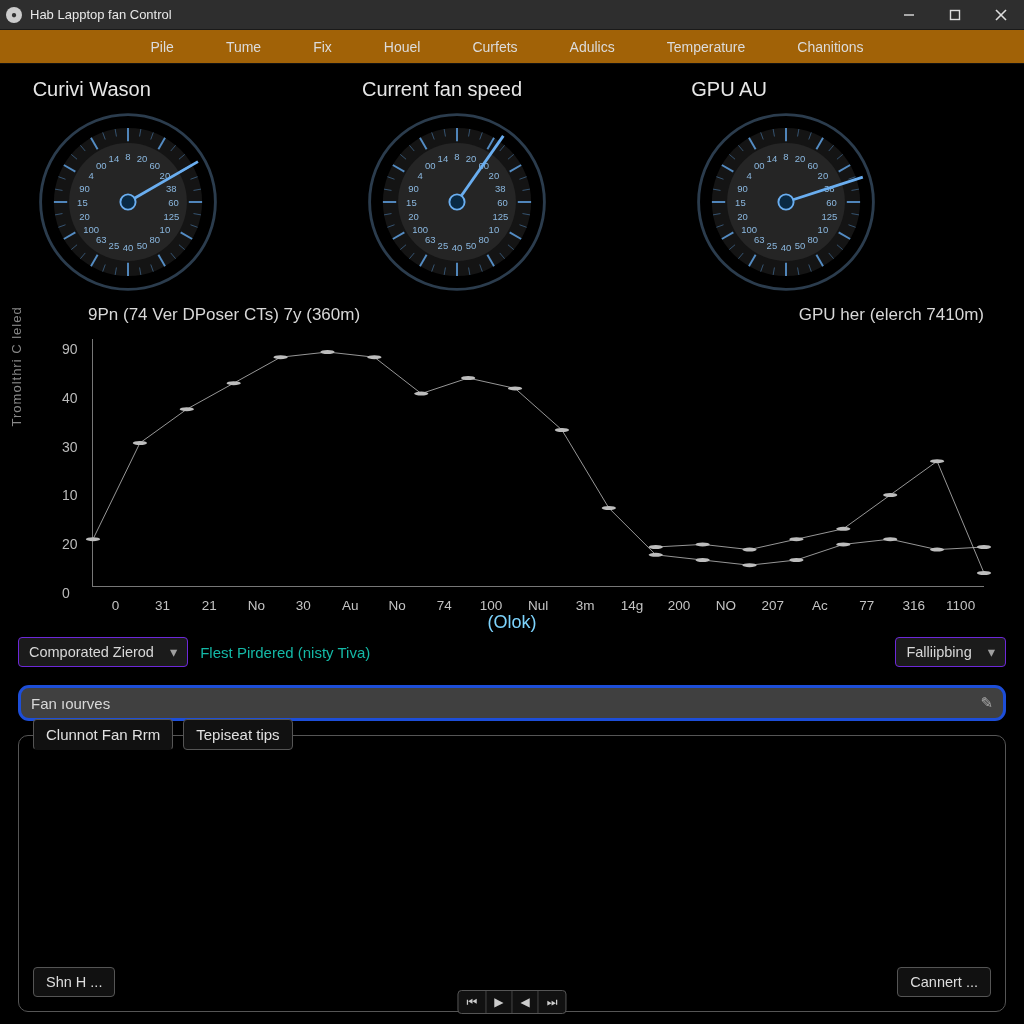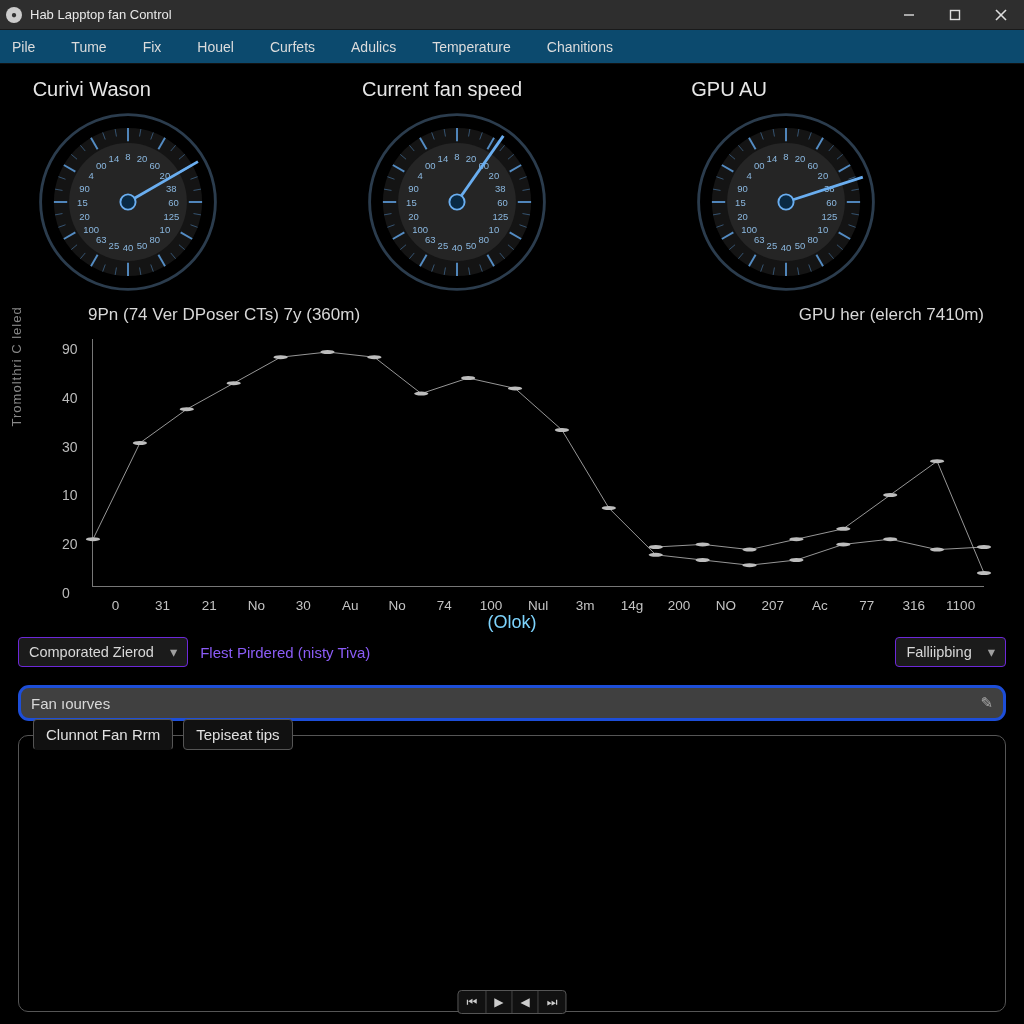--- a/index.html
+++ b/index.html
@@ -7,21 +7,21 @@
 
 
 .titlebar { height:30px; background:#2e2e2e; display:flex; align-items:center; padding-left:6px; border-bottom:1px solid #1a1a1a; }
 .titlebar .appicon { width:16px; height:16px; border-radius:50%; background:#ccc; margin-right:8px; display:flex; align-items:center; justify-content:center; font-size:10px; color:#333; }
 .titlebar .title { font-size:13px; color:#e8e8e8; }
 .titlebar .winctrl { margin-left:auto; display:flex; }
 .titlebar .winbtn { width:46px; height:30px; display:flex; align-items:center; justify-content:center; color:#ddd; }
 .titlebar .winbtn svg { width:12px; height:12px; }
 
 
-.menubar { height:34px; background:#0c4a6e; display:flex; align-items:center; padding:0 4px; gap:0; border-bottom:1px solid #111; }
+.menubar { height:34px; background:#a16207; display:flex; align-items:center; padding:0 4px; gap:16px; border-bottom:1px solid #111;justify-content:center; }
 .menubar .mitem { padding:6px 18px; font-size:14px; color:#dcdcdc; cursor:pointer; }
 .menubar .mitem:first-child { padding-left:8px; }
 
 
 .main { background:#000; height:960px; padding:10px 18px 12px; display:flex; flex-direction:column; }
 
 
 .gauges { display:flex; justify-content:space-around; margin-top:4px; }
 .gaugecell { width:300px; display:flex; flex-direction:column; align-items:flex-start; }
 .gaugelabel { font-size:20px; color:#e6e6e6; margin-bottom:6px; }
@@ -36,21 +36,21 @@
 .plot { position:absolute; left:74px; top:10px; right:22px; bottom:42px; border-left:1px solid #777; border-bottom:1px solid #777; }
 .plot svg { width:100%; height:100%; overflow:visible;}
 .xaxis-ticks { position:absolute; left:74px; right:22px; bottom:16px; display:flex; justify-content:space-between; font-size:13.5px; color:#c4c4c4;}
 .xaxis-ticks span { flex:1; text-align:center; }
 .xunit { position:absolute; bottom:-4px; left:50%; transform:translateX(-50%); font-size:18px; color:#7dd3fc; }
 
 
 .ctrlrow { display:flex; align-items:center; gap:12px; margin-top:8px; }
 .dropdown { background:#1b1b1b; border:1px solid #6d28d9; border-radius:4px; padding:6px 10px; font-size:14.5px; color:#d8d8d8; display:flex; align-items:center; gap:10px; cursor:pointer; }
 .dropdown .caret { margin-left:6px; opacity:.7; }
-.plain-text { font-size:15px; color:#8b5cf6; }
+.plain-text { font-size:15px; color:#14b8a6; }
 
 
 .panelhdr { margin-top:18px; background:#404040; border:3px solid #1d4ed8; border-radius:11px; padding:6px 10px; display:flex; align-items:center; font-size:15px; color:#d8d8d8; }
 .panelhdr .edit-icon { margin-left:auto; opacity:.7; }
 
 
 .fanpanel { margin-top:14px; border:1px solid #555; border-radius:10px; padding:0 14px 14px; position:relative; flex:1; display:flex; flex-direction:column; }
 .tabs { display:flex; gap:10px; position:relative; top:-17px; }
 .tab { background:#111; border:1px solid #555; border-radius:4px; padding:6px 12px; font-size:15px; color:#e0e0e0; cursor:pointer; }
 .tab.active { border-bottom:1px solid #111; }
@@ -393,20 +393,24 @@
   <div class="panelhdr">
     <span>Fan ıourves</span>
     <span class="edit-icon">✎</span>
   </div>
 
   <div class="fanpanel">
     <div class="tabs" id="tabs">
         <div class="tab active">Clunnot Fan Rrm</div>
         <div class="tab">Tepiseat tips</div>
       </div>
+    <div class="panelbtns">
+      <div class="btn">Shn H ...</div>
+      <div class="btn">Cannert ...</div>
+    </div>
   </div>
 
 </div>
 
 <div class="playback" id="playback">
     <div class="pb">⏮</div>
     <div class="pb">▶</div>
     <div class="pb">◀</div>
     <div class="pb">⏭</div>
   </div>

